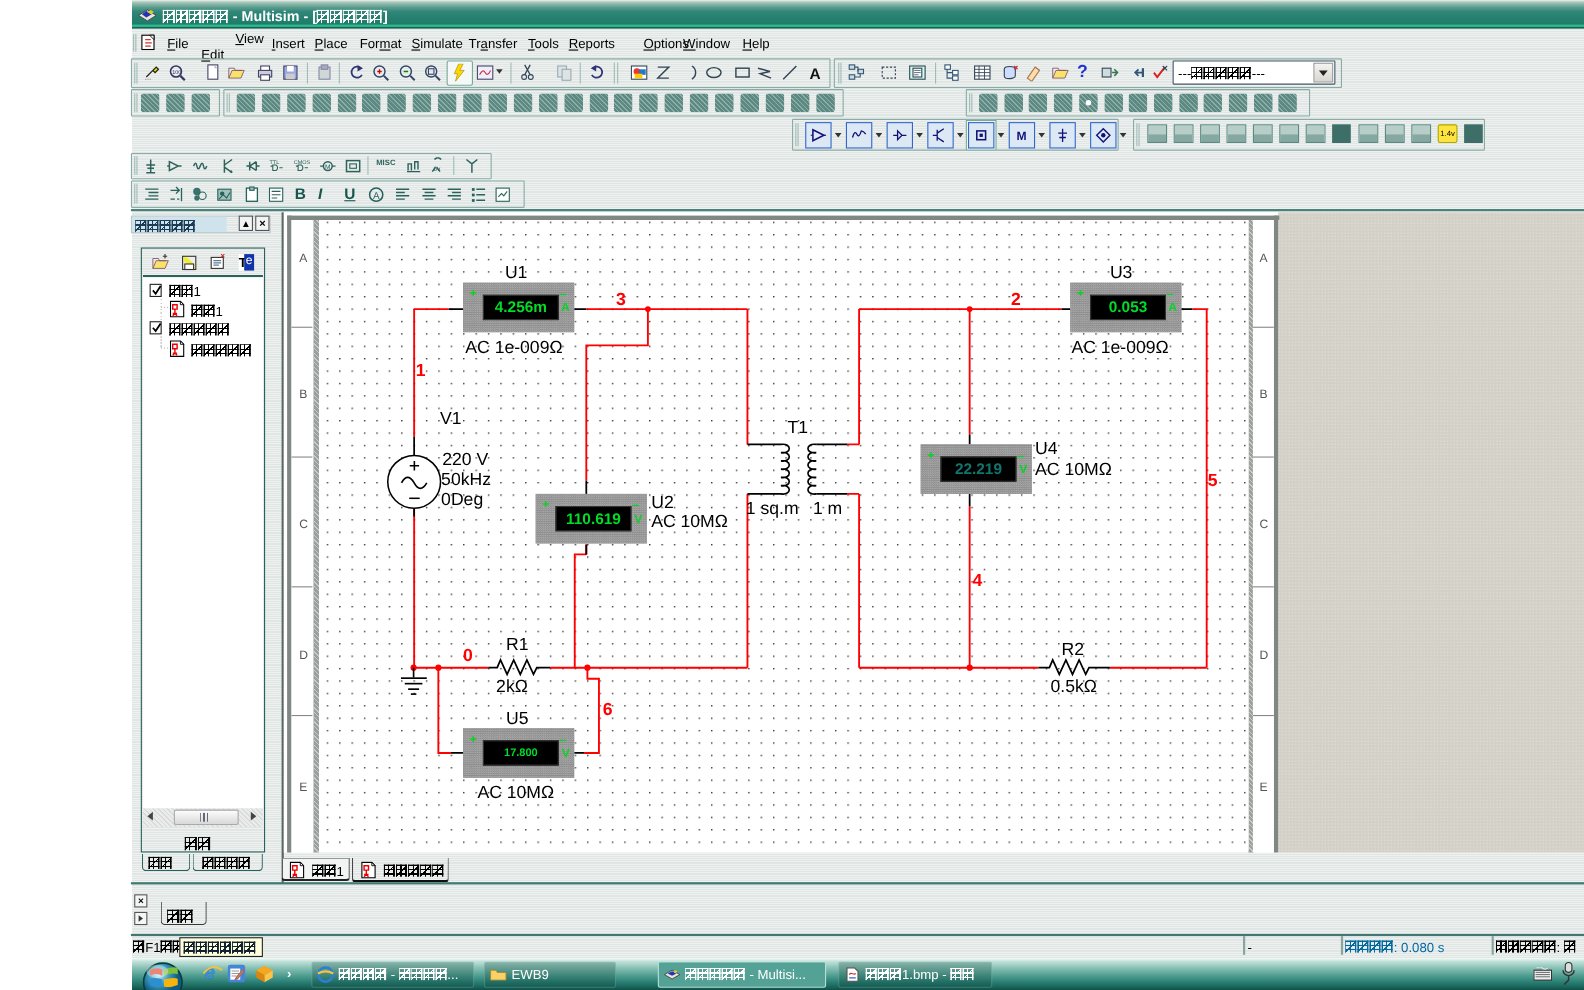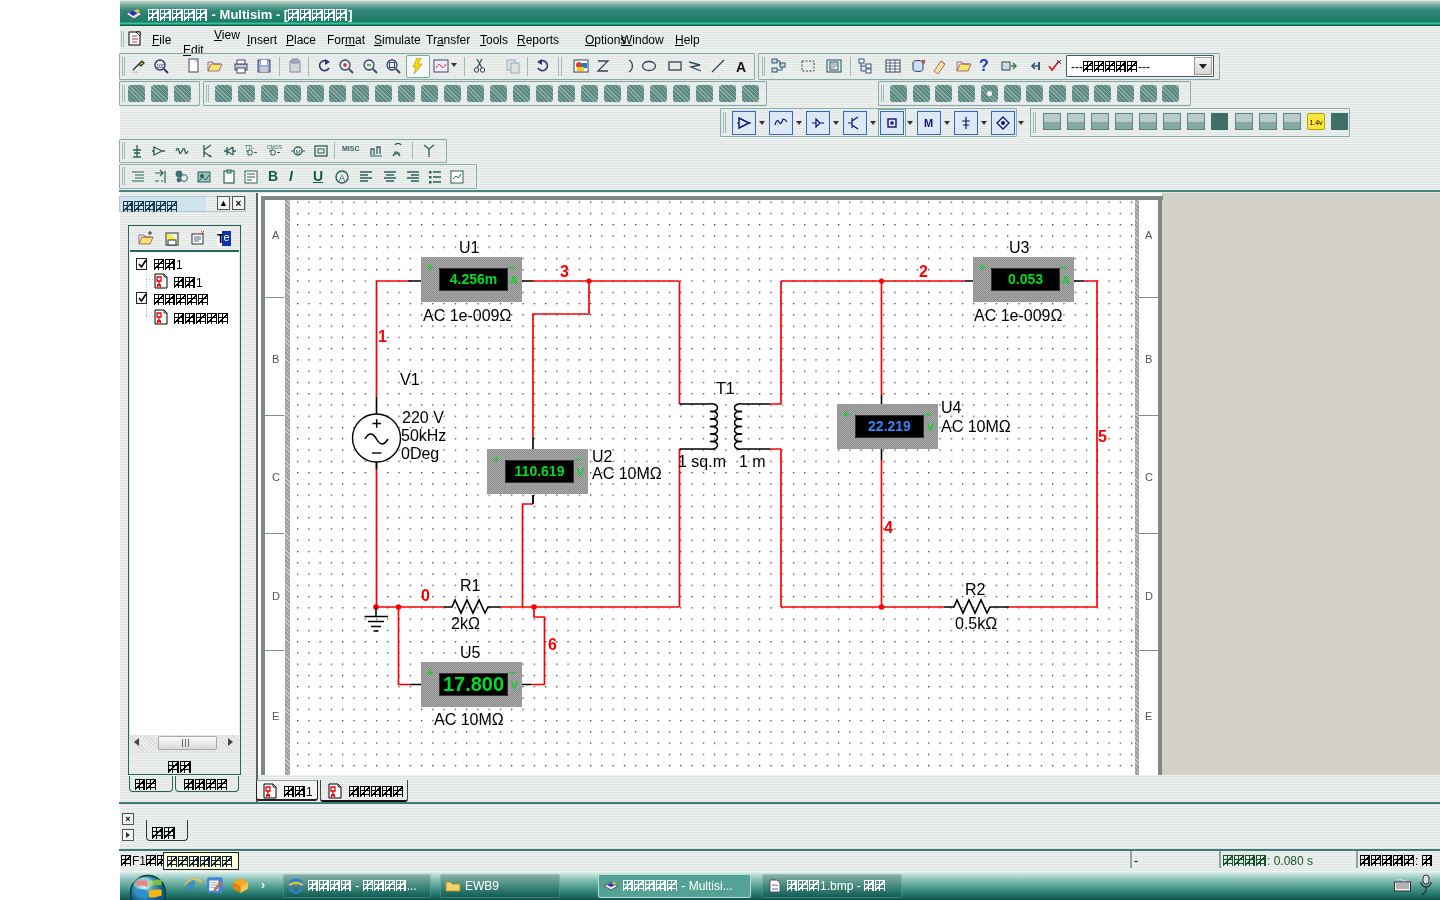--- a/index.html
+++ b/index.html
@@ -633,29 +633,29 @@
 <div class="ab" style="right:4px;top:17px;color:#10cf2a;font-size:11px;font-weight:bold">A</div>
 <div class="ab" style="left:18px;top:11px;width:69px;height:23px;background:#000;border:1px solid #333;
 color:#00dc28;font-size:14px;font-weight:bold;text-align:center;line-height:21px">0.053</div>
 </div>
 <div class="ab" style="left:837px;top:404px;width:101px;height:45px;background:#9a9a9a;
 background-image:repeating-conic-gradient(#a8a8a8 0 25%,#8e8e8e 0 50%);background-size:2px 2px">
 <div class="ab" style="left:6px;top:4px;color:#10cf2a;font-size:11px;font-weight:bold">+</div>
 <div class="ab" style="right:7px;top:3px;color:#10cf2a;font-size:12px;font-weight:bold">–</div>
 <div class="ab" style="right:4px;top:17px;color:#10cf2a;font-size:11px;font-weight:bold">V</div>
 <div class="ab" style="left:18px;top:11px;width:69px;height:23px;background:#000;border:1px solid #333;
-color:#3b82f6;font-size:14px;font-weight:bold;text-align:center;line-height:21px">22.219</div>
+color:#0f766e;font-size:14px;font-weight:bold;text-align:center;line-height:21px">22.219</div>
 </div>
 <div class="ab" style="left:421px;top:662px;width:101px;height:45px;background:#9a9a9a;
 background-image:repeating-conic-gradient(#a8a8a8 0 25%,#8e8e8e 0 50%);background-size:2px 2px">
 <div class="ab" style="left:6px;top:4px;color:#10cf2a;font-size:11px;font-weight:bold">+</div>
 <div class="ab" style="right:7px;top:3px;color:#10cf2a;font-size:12px;font-weight:bold">–</div>
 <div class="ab" style="right:4px;top:17px;color:#10cf2a;font-size:11px;font-weight:bold">V</div>
 <div class="ab" style="left:18px;top:11px;width:69px;height:23px;background:#000;border:1px solid #333;
-color:#00dc28;font-size:20px;font-weight:bold;text-align:center;line-height:21px">17.800</div>
+color:#00dc28;font-size:10px;font-weight:bold;text-align:center;line-height:21px">17.800</div>
 </div>
 <div class="ab" style="left:256px;top:780px;width:62px;height:21px;border:1.5px solid #222;border-top:1px solid #999;border-radius:0 0 3px 3px;border-bottom-width:2.5px;background:#f2f4f3"></div>
 <svg class="ab" style="left:263px;top:783px" width="15" height="16" viewBox="0 0 15 16">
 <polygon points="1,1 10,1 13,4 13,15 1,15" fill="#fff" stroke="#000"></polygon>
     <polygon points="10,1 13,4 10,4" fill="#fff" stroke="#000" stroke-width="0.8"></polygon>
 <path d="M3 4 h4 v4 h-4 z M5 8 v4 m-2 0 h4 M5 12 l2 2 m-2 -2 l-2 2" stroke="#e00" fill="none" stroke-width="1.3"></path>
   </svg>
 <div class="ab" style="left:284px;top:785px;font-size:12px;color:#000"><i class="z " style="width:10px;height:11px"></i><i class="z " style="width:10px;height:11px"></i>1</div>
 <div class="ab" style="left:320px;top:780px;width:88px;height:22px;border:1.5px solid #444;border-top:none;border-radius:0 0 3px 3px;border-bottom-width:2.5px;border-bottom-color:#111"></div>
 <svg class="ab" style="left:328px;top:783px" width="15" height="16" viewBox="0 0 15 16">
@@ -668,21 +668,21 @@
 <div class="ab" style="left:122px;top:813px;width:12px;height:12px;background:#f4f6f5;border:1px solid #555;font-size:9px;line-height:10px;text-align:center;font-weight:bold">×</div>
 <div class="ab" style="left:122px;top:829px;width:12px;height:12px;background:#f4f6f5;border:1px solid #555"></div>
 <div class="ab" style="left:126px;top:832px;width:0;height:0;border-top:3px solid transparent;border-bottom:3px solid transparent;border-left:4px solid #333"></div>
 <div class="ab" style="left:146px;top:820px;width:42px;height:21px;border-left:1.5px solid #333;border-bottom:1.5px solid #333;border-right:1.5px solid #333;border-radius:0 0 4px 4px"></div>
 <div class="ab" style="left:152px;top:825px;font-size:13px;color:#000"><i class="z " style="width:11px;height:12px"></i><i class="z " style="width:11px;height:12px"></i></div>
 <div class="ab" style="left:119px;top:849px;width:1321px;height:2px;background:#3e7a73"></div>
 <div class="ab" style="left:121px;top:854px;font-size:12px;color:#000000"><i class="z " style="width:10px;height:11px"></i>F1<i class="z " style="width:10px;height:11px"></i><i class="z " style="width:10px;height:11px"></i></div>
 <div class="ab" style="left:1130px;top:851px;width:2px;height:17px;background:#8aa5a0"></div>
 <div class="ab" style="left:1134px;top:854px;font-size:12px;color:#000">-</div>
 <div class="ab" style="left:1219px;top:851px;width:2px;height:17px;background:#8aa5a0"></div>
-<div class="ab" style="left:1223px;top:854px;font-size:12px;color:#14532d"><i class="z " style="width:10px;height:11px"></i><i class="z " style="width:10px;height:11px"></i><i class="z " style="width:10px;height:11px"></i><i class="z " style="width:10px;height:11px"></i>: 0.080 s</div>
+<div class="ab" style="left:1223px;top:854px;font-size:12px;color:#0369a1"><i class="z " style="width:10px;height:11px"></i><i class="z " style="width:10px;height:11px"></i><i class="z " style="width:10px;height:11px"></i><i class="z " style="width:10px;height:11px"></i>: 0.080 s</div>
 <div class="ab" style="left:1356px;top:851px;width:2px;height:17px;background:#8aa5a0"></div>
 <div class="ab" style="left:1360px;top:854px;font-size:12px;color:#000"><i class="z " style="width:10px;height:11px"></i><i class="z " style="width:10px;height:11px"></i><i class="z " style="width:10px;height:11px"></i><i class="z " style="width:10px;height:11px"></i><i class="z " style="width:10px;height:11px"></i>: <i class="z " style="width:10px;height:11px"></i></div>
 <div class="ab" style="left:163px;top:852px;width:76px;height:18px;background:#ffffdd;border:1px solid #222;z-index:5">
 <div class="ab" style="left:3px;top:2px;font-size:12px;color:#123"><i class="z " style="width:10px;height:11px"></i><i class="z " style="width:10px;height:11px"></i><i class="z " style="width:10px;height:11px"></i><i class="z " style="width:10px;height:11px"></i><i class="z " style="width:10px;height:11px"></i><i class="z " style="width:10px;height:11px"></i></div>
   </div>
 <div class="ab" style="left:120px;top:871px;width:1320px;height:29px;
 background:linear-gradient(180deg,#f2faf7 0%,#c2e2da 10%,#8fc5ba 28%,#57a295 52%,#2b8176 74%,#186258 92%,#114f48 100%)"></div>
 <svg class="ab" style="left:128px;top:873px;z-index:3" width="40" height="27" viewBox="0 0 40 27">
 <circle cx="20" cy="20" r="17.5" fill="url(#gorb)"></circle>
     <circle cx="20" cy="20" r="17.5" fill="none" stroke="#0a3e3e" stroke-width="1.5"></circle>

